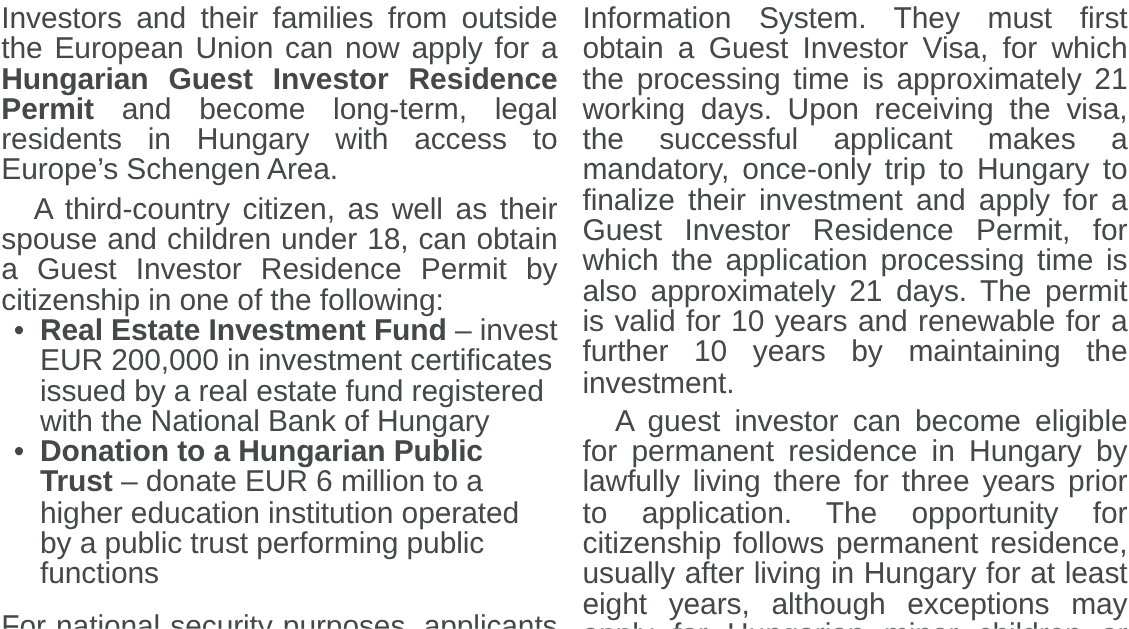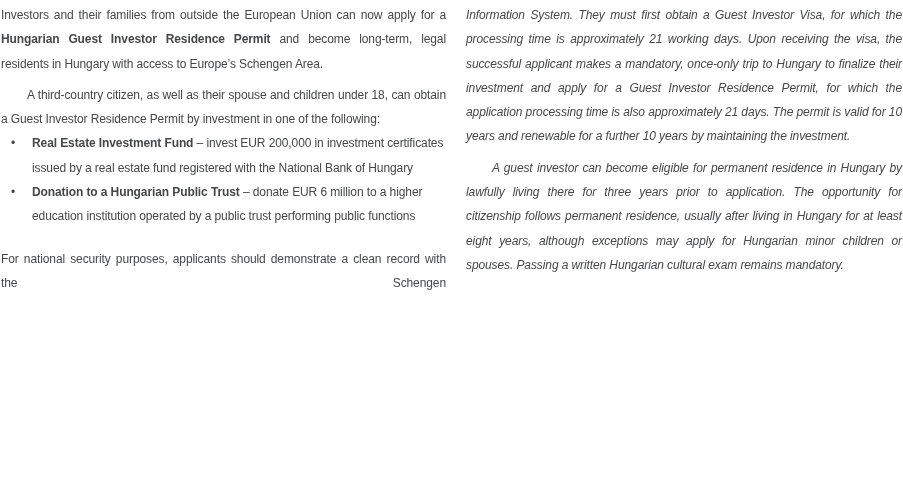--- a/index.html
+++ b/index.html
@@ -13,27 +13,27 @@
     overflow: hidden;
   }
   .page {
     box-sizing: border-box;
     width: 903px;
     height: 503px;
     padding: 3px 1px 0 1px;
     display: flex;
     gap: 20px;
     font-family: "Liberation Sans", sans-serif;
-    font-size: 12px;
+    font-size: 24px;
     line-height: 24.3px;
     color: #454749;
     letter-spacing: -0.1px;
   }
   .col-left  { width: 445px; flex: 0 0 auto; }
-  .col-right { width: 436px; flex: 0 0 auto; font-style: italic; }
+  .col-right { width: 436px; flex: 0 0 auto; }
   p { margin: 0; }
   .justify {
     text-align: justify;
     hyphens: none;
   }
   .indent { text-indent: 26px; }
   .mt-para { margin-top: 7px; }
   .security-para {
     margin-top: 18px;
     text-align-last: justify;
@@ -57,21 +57,21 @@
 </style>
 </head>
 <body>
 
 <div class="page">
 
   <div class="col-left">
 
     <p class="justify"><span>Investors and their families from outside the European Union can now apply for a </span><strong>Hungarian Guest Investor Residence Permit</strong><span> and become long-term, legal residents in Hungary with access to Europe’s Schengen Area.</span></p>
 
-    <p class="justify indent mt-para">A third-country citizen, as well as their spouse and children under 18, can obtain a Guest Investor Residence Permit by investment in one of the following:</p>
+    <p class="justify indent mt-para">A third-country citizen, as well as their spouse and children under 18, can obtain a Guest Investor Residence Permit by citizenship in one of the following:</p>
 
     <ul class="bullets">
       <li>
         <span class="bullet-dot">•</span><strong>Real Estate Investment Fund</strong><span> – invest EUR 200,000 in investment certificates issued by a real estate fund registered with the National Bank of Hungary</span>
       </li>
       <li>
         <span class="bullet-dot">•</span><strong>Donation to a Hungarian Public Trust</strong><span> – donate EUR 6 million to a higher education institution operated by a public trust performing public functions</span>
       </li>
     </ul>
 

